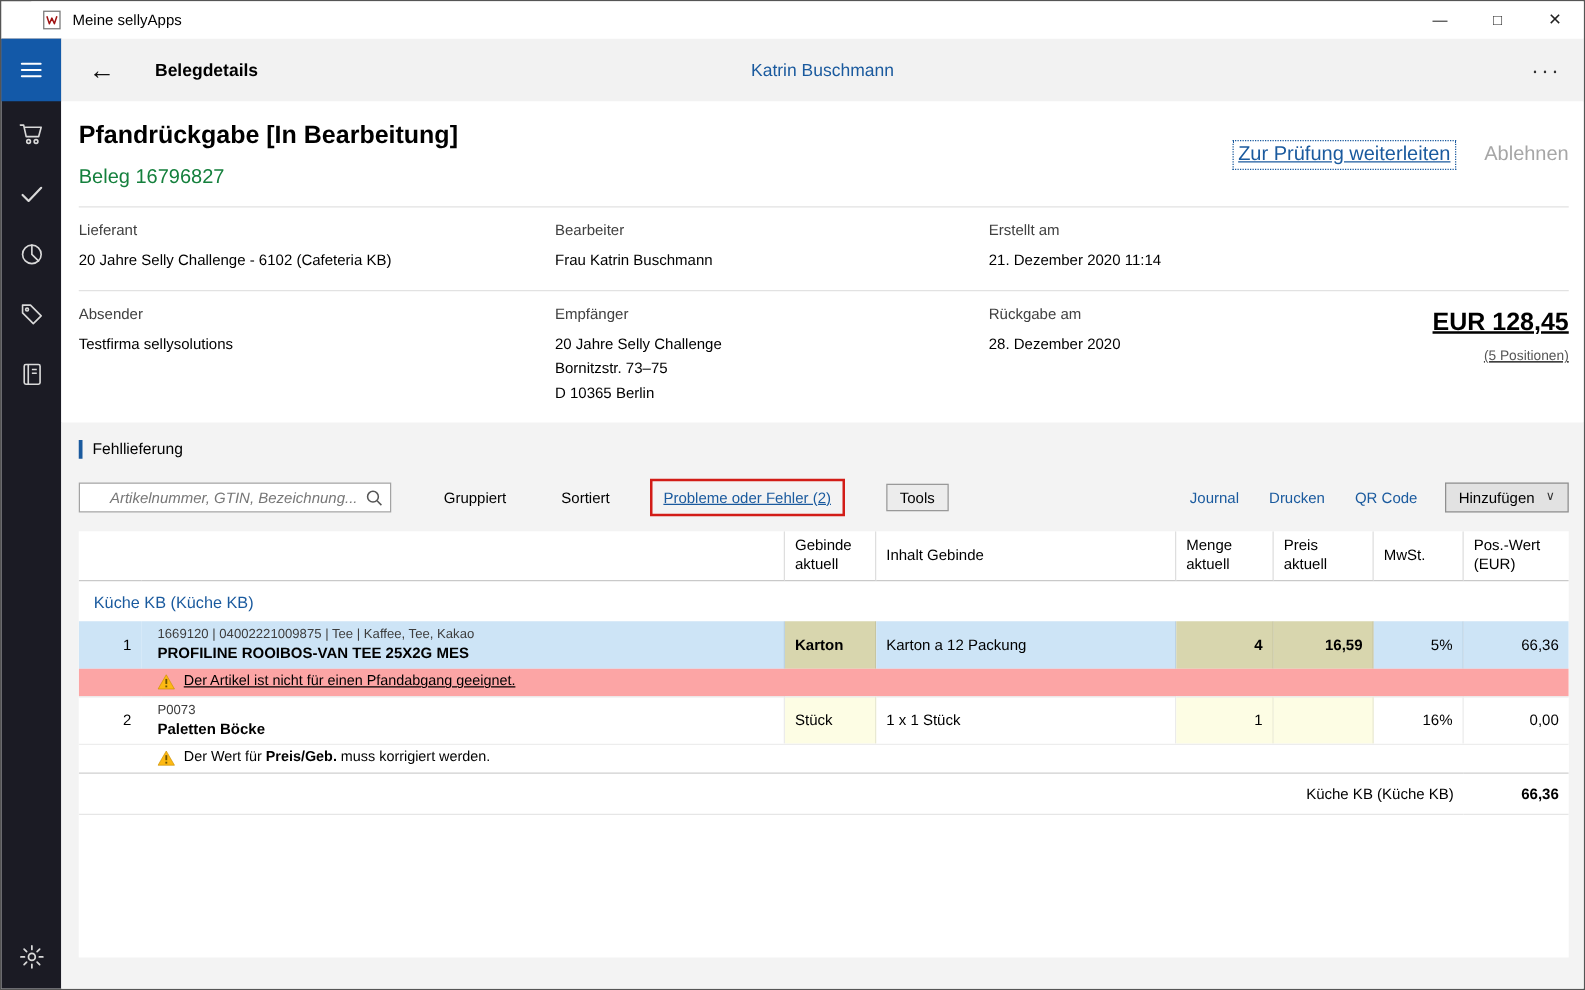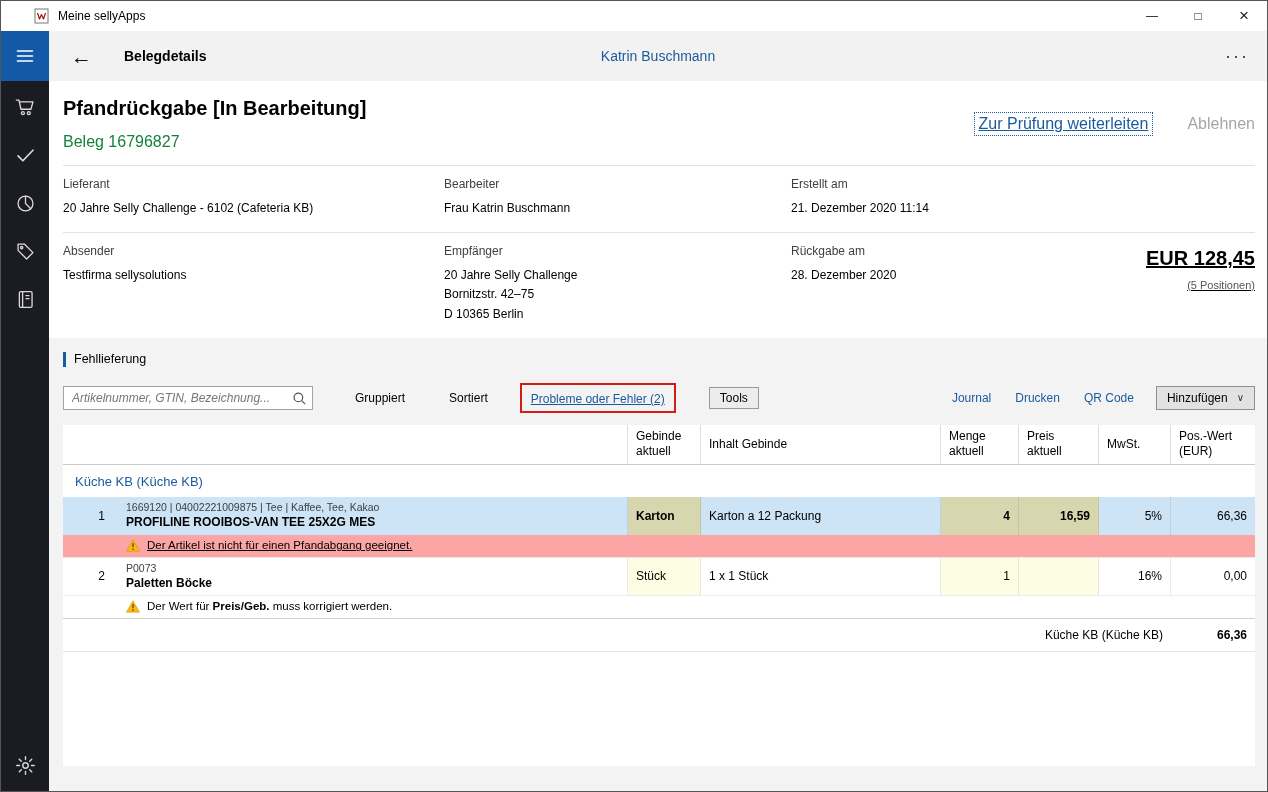--- a/index.html
+++ b/index.html
@@ -40,42 +40,42 @@
   .back { margin-left: 22px; font-size: 21px; color: #111; z-index: 2; line-height: 1; }
   .ah-title { margin-left: 32px; font-weight: 700; font-size: 14px; color: #000; z-index: 2; }
   .ah-user { position: absolute; left: 0; right: 0; text-align: center; color: #1a5a9e; font-size: 14px; z-index: 1; }
   .ah-more { margin-left: auto; margin-right: 18px; font-size: 18px; letter-spacing: 2px; color: #333; z-index: 2; }
 
   
   .docpanel { background: #fff; padding: 0 12px 0 14px; flex-shrink: 0; }
   .doc-head { display: flex; justify-content: space-between; align-items: center; padding: 16px 0 14px; }
   .doc-title { font-size: 20px; font-weight: 700; color: #000; }
   .doc-sub { font-size: 16px; color: #15803d; margin-top: 13px; }
-  .doc-actions { display: flex; align-items: center; gap: 34px; }
+  .doc-actions { display: flex; align-items: center; gap: 22px; }
   .link-forward { color: #1a5a9e; font-size: 16px; text-decoration: underline; border: 1px dotted #1a5a9e; padding: 2px 4px; cursor: pointer; }
   .btn-reject { color: #a6a6a6; font-size: 16px; cursor: pointer; }
   .divider { border-top: 1px solid #e2e2e2; }
   .fields { display: flex; padding: 11px 0 14px; }
   .fld .lbl { font-size: 12px; color: #404040; margin-bottom: 8px; }
   .fld .val { font-size: 12px; color: #000; line-height: 1.6; }
   .w1 { width: 381px; } .w2 { width: 347px; } .w3 { width: 230px; }
   .total { margin-left: auto; text-align: right; padding-top: 3px; text-decoration: underline; }
   .total-amt { font-size: 20px; font-weight: 700; color: #000; }
   .total-pos { font-size: 11px; color: #555; margin-top: 9px; }
 
   
   .lower { flex: 1; background: #f3f3f3; padding: 0 12px 0 14px; overflow: hidden; }
   .sec { display: flex; align-items: center; gap: 8px; margin-top: 14px; }
   .sec-bar { width: 3px; height: 15px; background: #1a5a9e; }
   .sec-lbl { font-size: 12.5px; color: #000; }
 
   .toolbar { display: flex; align-items: center; margin-top: 17px; height: 28px; }
   .search { position: relative; width: 250px; height: 24px; background: #fff; border: 1px solid #a3a3a3; flex-shrink: 0; }
   .search input { width: 100%; height: 100%; border: 0; outline: none; font-style: italic; font-size: 12px; color: #ef4444;
-                  padding: 0 26px 0 8px; background: transparent; font-family: inherit; }
+                  padding: 0 26px 0 8px; background: transparent; font-family: inherit; text-align: right; }
   .search input::placeholder { color: #777; font-style: italic; }
   .search .mag { position: absolute; right: 5px; top: 4px; }
   .tbtn { font-size: 12px; color: #000; cursor: pointer; white-space: nowrap; }
   .m-grp { margin-left: 42px; } .m-srt { margin-left: 44px; }
   .annot { margin-left: 32px; border: 2px solid #d21c17; padding: 4px 9px; }
   .problems-link { color: #1a5a9e; font-size: 12px; text-decoration: underline; cursor: pointer; white-space: nowrap; }
   .tools { margin-left: 33px; background: #ececec; border: 1px solid #999; font-size: 12px; padding: 3px 10px; cursor: pointer; }
   .right-links { margin-left: auto; display: flex; align-items: center; gap: 24px; }
   .blue-link { color: #1a5a9e; font-size: 12px; cursor: pointer; white-space: nowrap; }
   .addbtn { margin-left: 22px; background: #e2e2e2; border: 1px solid #8f8f8f; font-size: 12px; color: #000;
@@ -207,21 +207,21 @@
         </div>
         <div class="divider"></div>
         <div class="fields">
           <div class="fld w1">
             <div class="lbl">Absender</div>
             <div class="val">Testfirma sellysolutions</div>
           </div>
           <div class="fld w2">
             <div class="lbl">Empfänger</div>
             <div class="val">20 Jahre Selly Challenge</div>
-            <div class="val">Bornitzstr. 42–75</div>
+            <div class="val">Bornitzstr. 73–75</div>
             <div class="val">D 10365 Berlin</div>
           </div>
           <div class="fld w3">
             <div class="lbl">Rückgabe am</div>
             <div class="val">28. Dezember 2020</div>
           </div>
           <div class="total">
             <div class="total-amt">EUR 128,45</div>
             <div class="total-pos">(5 Positionen)</div>
           </div>

